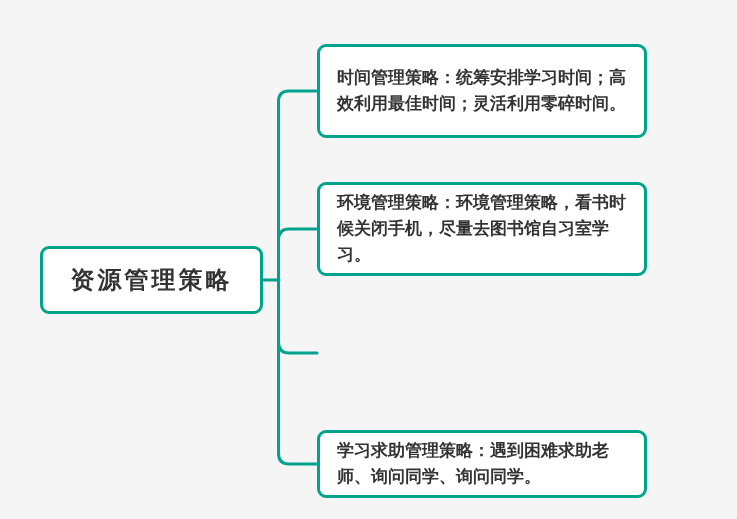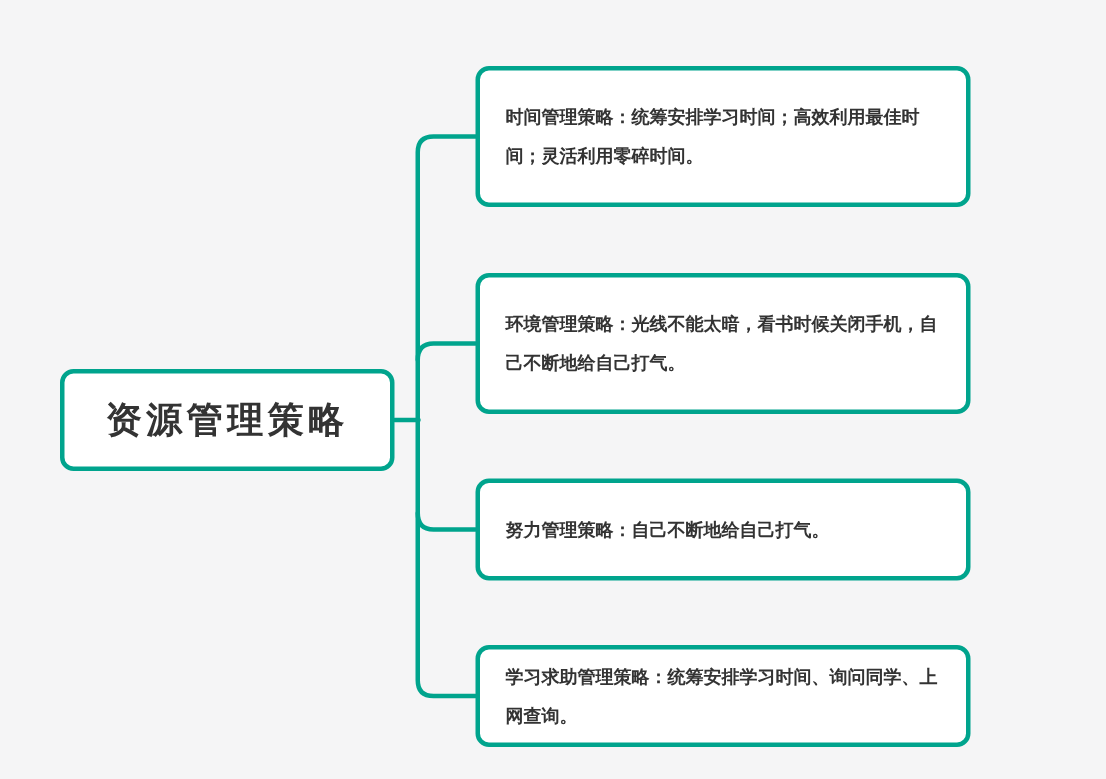--- a/index.html
+++ b/index.html
@@ -46,21 +46,21 @@
     font-size: 24px;
     font-weight: 700;
     letter-spacing: 3px;
     white-space: nowrap;
     align-items: center;
   }
   .branch-node {
     left: 317px;
     width: 330px;
     padding: 6px 17px;
-    font-size: 12px;
+    font-size: 17px;
     font-weight: 700;
     line-height: 26px;
     text-align: left;
   }
   .branch-1 { top: 44px;  height: 94px; }
   .branch-2 { top: 182px; height: 94px; }
   .branch-3 { top: 319px; height: 68px; }
   .branch-4 { top: 430px; height: 68px; }
 </style>
 </head>
@@ -77,24 +77,21 @@
 
   <div class="node root-node">
     <span>资源管理策略</span>
   </div>
 
   <div class="node branch-node branch-1">
     <span>时间管理策略：统筹安排学习时间；高效利用最佳时间；灵活利用零碎时间。</span>
   </div>
 
   <div class="node branch-node branch-2">
-    <span>环境管理策略：光线不能太暗，看书时候关闭手机，自己不断地给自己打气。</span>
+    <span>环境管理策略：环境管理策略，看书时候关闭手机，尽量去图书馆自习室学习。</span>
   </div>
 
-  <div class="node branch-node branch-3">
-    <span>努力管理策略：自己不断地给自己打气。</span>
-  </div>
 
   <div class="node branch-node branch-4">
-    <span>学习求助管理策略：统筹安排学习时间、询问同学、上网查询。</span>
+    <span>学习求助管理策略：遇到困难求助老师、询问同学、询问同学。</span>
   </div>
 
 </div>
 
 </body></html>

